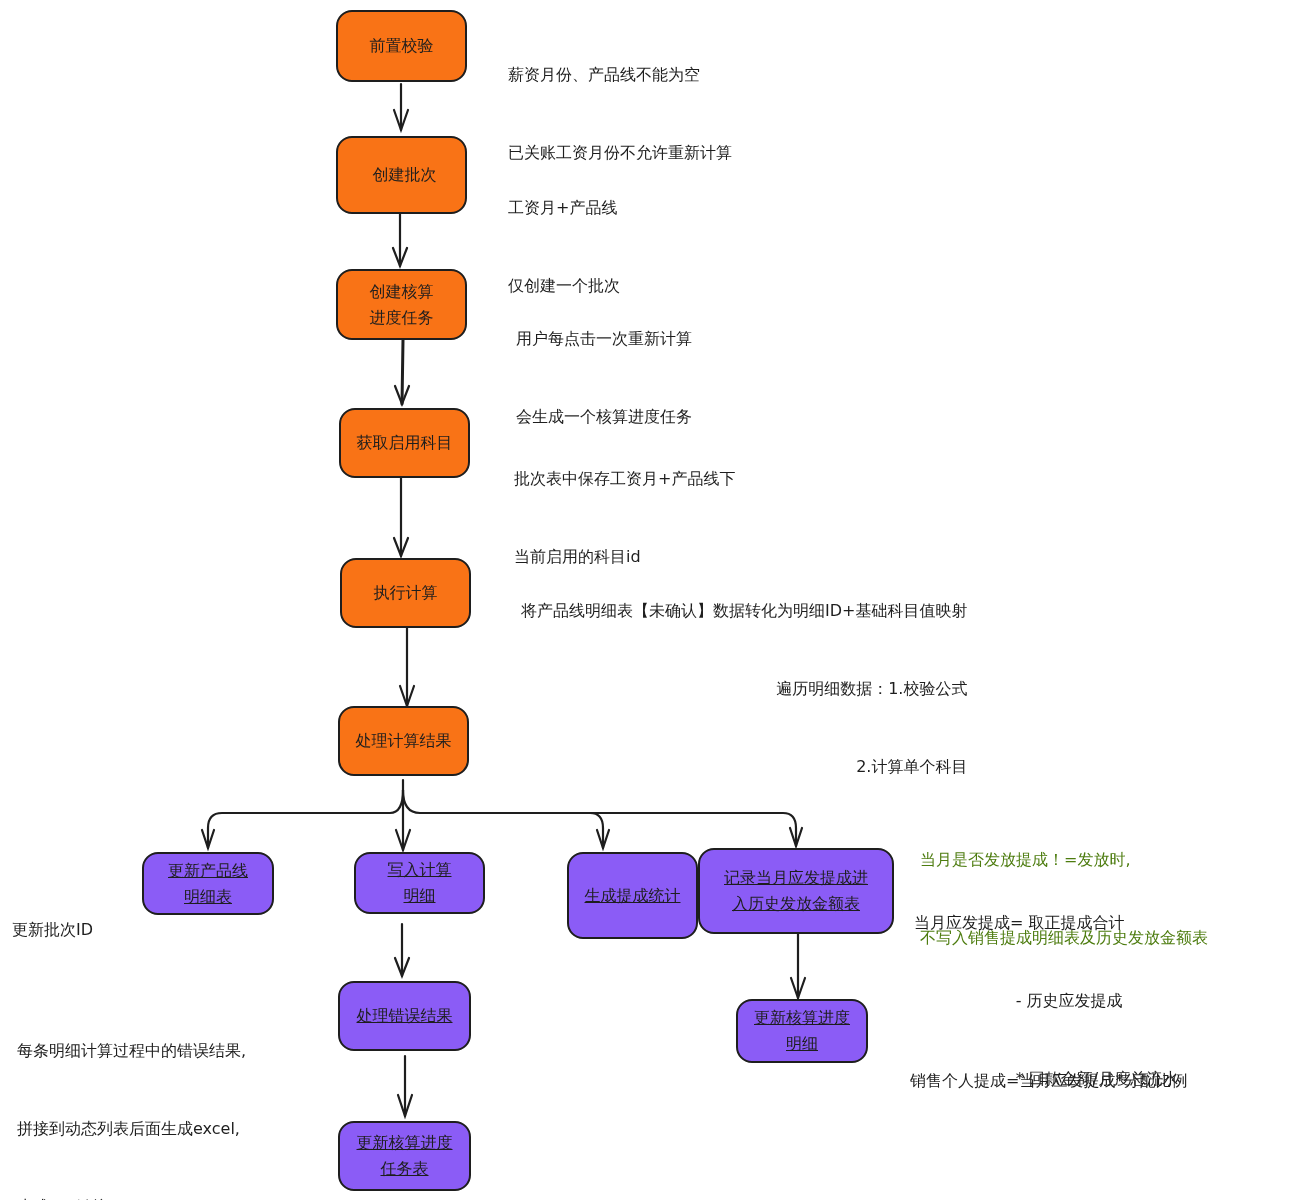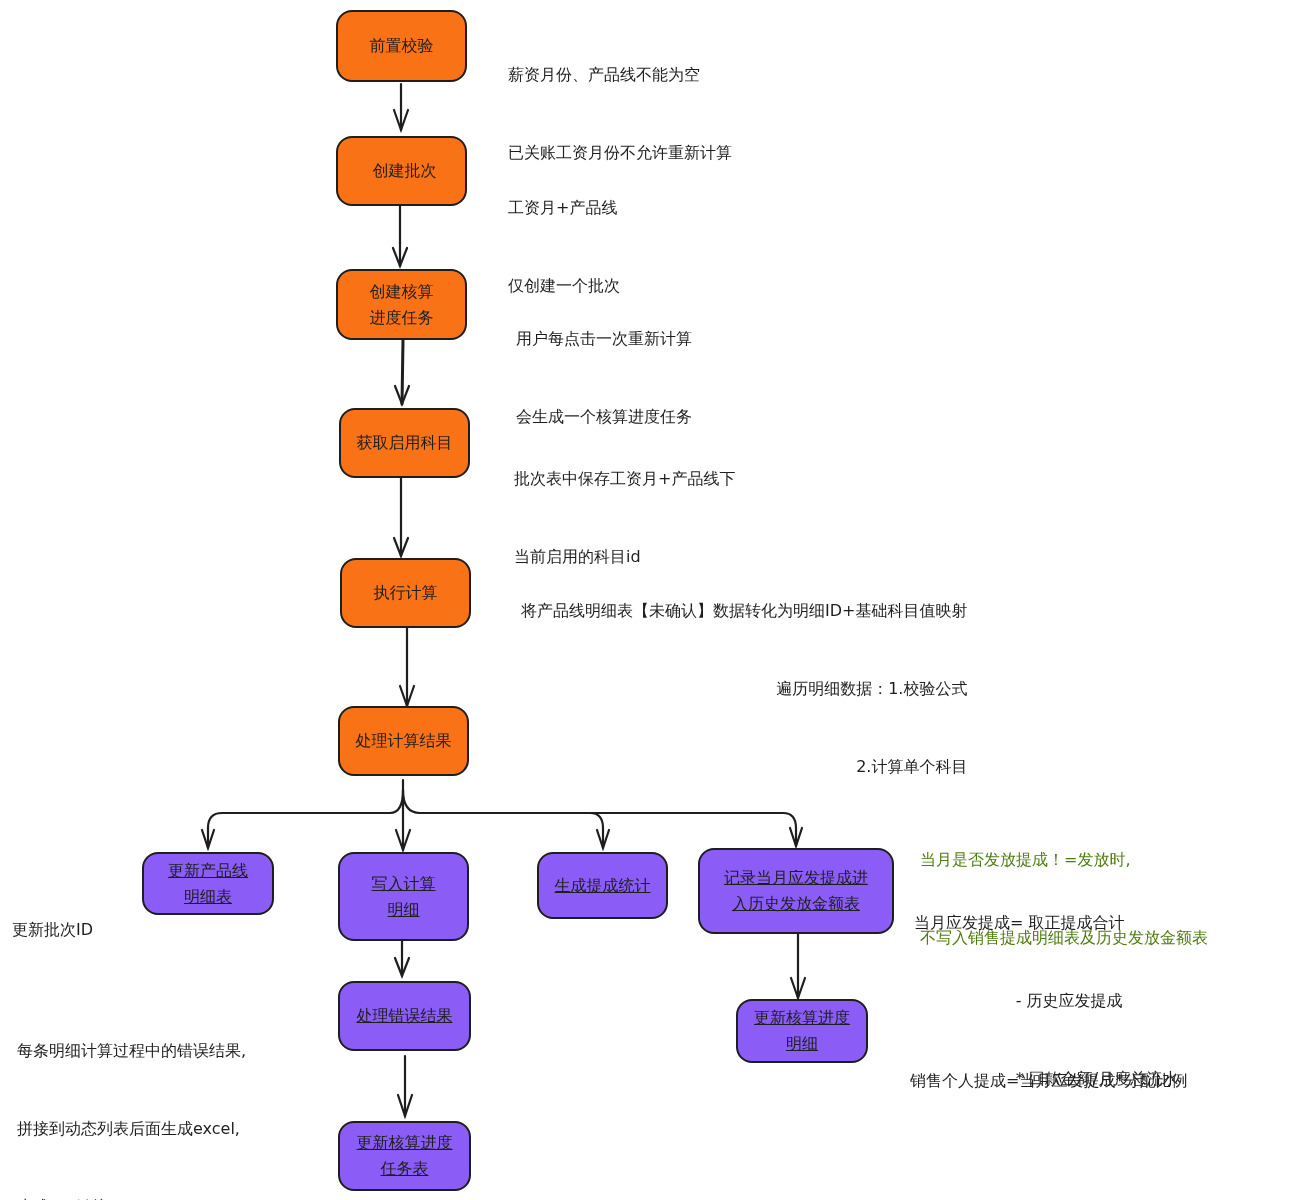--- a/index.html
+++ b/index.html
@@ -46,32 +46,32 @@
     <path d="M402 924 L402 976"></path>
     <path d="M395 958 L402 976 L409 958"></path>
     <path d="M405 1056 L405 1116"></path>
     <path d="M398 1095 L405 1116 L412 1095"></path>
     <path d="M798 934 L798 998"></path>
     <path d="M791 978 L798 998 L805 978"></path>
   </g>
 </svg>
 
 <div class="node blue" style="left:336px;top:10px;width:131px;height:72px;">前置校验</div>
-<div class="node blue" style="left:336px;top:136px;width:131px;height:70px;padding-left:12px;">创建批次</div>
+<div class="node blue" style="left:336px;top:136px;width:131px;height:78px;padding-left:12px;">创建批次</div>
 <div class="node blue" style="left:336px;top:269px;width:131px;height:71px;white-space:pre;">创建核算
 进度任务</div>
 <div class="node blue" style="left:339px;top:408px;width:131px;height:70px;">获取启用科目</div>
 <div class="node blue" style="left:340px;top:558px;width:131px;height:70px;">执行计算</div>
 <div class="node blue" style="left:338px;top:706px;width:131px;height:70px;padding:4px 12px;">处理计算结果</div>
 
 <div class="node green" style="left:142px;top:852px;width:132px;height:63px;white-space:pre;">更新产品线
 明细表</div>
-<div class="node green" style="left:338px;top:852px;width:131px;height:89px;white-space:pre;">写入计算
+<div class="node green" style="left:354px;top:852px;width:131px;height:62px;white-space:pre;">写入计算
 明细</div>
-<div class="node green" style="left:537px;top:852px;width:131px;height:67px;">生成提成统计</div>
+<div class="node green" style="left:567px;top:852px;width:131px;height:87px;">生成提成统计</div>
 <div class="node green" style="left:698px;top:848px;width:196px;height:86px;white-space:pre;">记录当月应发提成进
 入历史发放金额表</div>
 <div class="node green" style="left:338px;top:981px;width:133px;height:70px;padding:4px 2px;">处理错误结果</div>
 <div class="node green" style="left:736px;top:999px;width:132px;height:64px;white-space:pre;">更新核算进度
 明细</div>
 <div class="node green" style="left:338px;top:1121px;width:133px;height:70px;white-space:pre;padding:4px 2px;">更新核算进度
 任务表</div>
 
 <div class="note" style="left:508px;top:10px;">
   <span>薪资月份、产品线不能为空</span>

